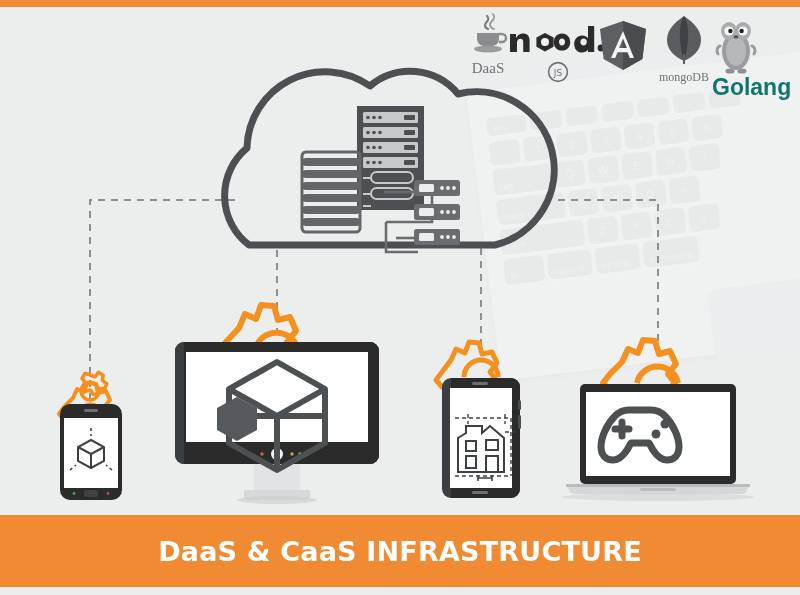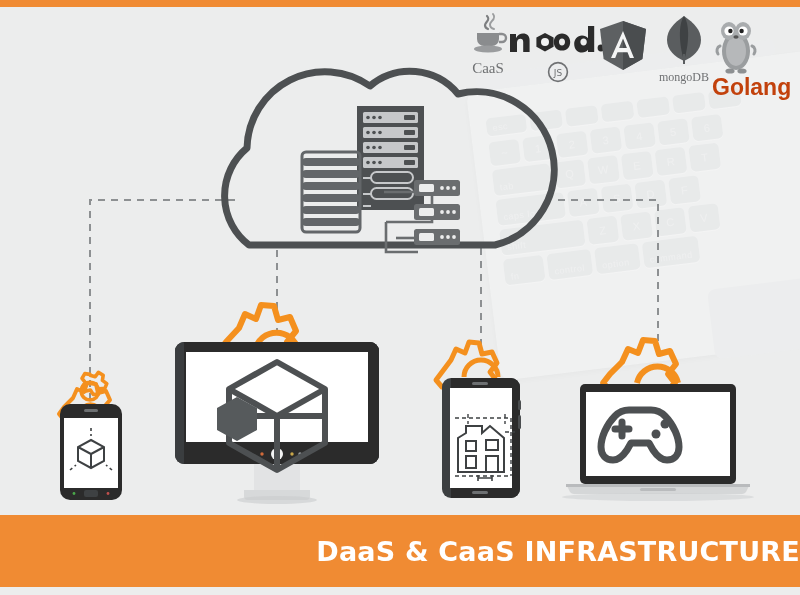--- a/index.html
+++ b/index.html
@@ -31,28 +31,28 @@
              letter-spacing:-1px;line-height:44px;font-family:"DejaVu Sans", sans-serif;}
   .logo-sub{position:absolute;left:8px;top:54px;font-size:7px;color:#c7c9cb;letter-spacing:3.1px;
             font-family:"Liberation Sans", sans-serif;}
   .logo-mark{position:absolute;left:2px;top:8px;width:58px;height:46px;}
 
   
   .techs{position:absolute;left:440px;top:8px;height:68px;z-index:25;}
   .tech{position:absolute;text-align:center;}
   .tech-cap{font-size:15px;color:#6f7173;font-family:"Liberation Serif", serif;}
   .tech-cap.small{font-size:12px;font-family:"Liberation Serif", serif;color:#6f7173;}
-  .golang-cap{font-size:23px;font-weight:bold;color:#c2410c;font-family:"Liberation Sans", sans-serif;}
+  .golang-cap{font-size:23px;font-weight:bold;color:#0f766e;font-family:"Liberation Sans", sans-serif;}
 
   
   #diagram{position:absolute;left:0;top:0;width:800px;height:520px;z-index:10;}
 
   
   .banner{position:absolute;left:0;top:515px;width:800px;height:72px;background:#f08b33;z-index:30;
-          display:flex;align-items:center;justify-content:flex-end;}
+          display:flex;align-items:center;justify-content:center;}
   .banner-text{color:#ffffff;font-size:27px;font-weight:bold;letter-spacing:.2px;
                font-family:"DejaVu Sans", sans-serif;}
 </style>
 </head>
 <body>
 
 <div id="stage">
 
   <div class="kb-wrap">
     <div class="kb-body"></div>
@@ -161,21 +161,21 @@
   <div class="techs">
 
     <div class="tech" style="left:18px;top:4px;width:60px;">
       <svg width="46" height="44" viewBox="0 0 46 44">
         <path d="M22 4c4 4-2 6-2 9s3 4 3 4" fill="none" stroke="#7d7f81" stroke-width="2.2" stroke-linecap="round"></path>
         <path d="M28 2c4 5-3 7-3 10.5s4 4.5 4 4.5" fill="none" stroke="#9b9d9f" stroke-width="2" stroke-linecap="round"></path>
         <path d="M12 21h22v6a7 7 0 0 1-7 7h-8a7 7 0 0 1-7-7z" fill="#8a8c8e"></path>
         <path d="M34 22h3a4 4 0 0 1 0 8h-3" fill="none" stroke="#8a8c8e" stroke-width="2.4"></path>
         <ellipse cx="23" cy="37" rx="14" ry="3.4" fill="#9a9c9e"></ellipse>
       </svg>
-      <div class="tech-cap">CaaS</div>
+      <div class="tech-cap">DaaS</div>
     </div>
 
     <div class="tech" style="left:64px;top:16px;width:108px;">
       <svg width="104" height="34" viewBox="0 0 104 34">
         <path d="M4 10h6v4c1.6-3 4.4-4.4 7-4.4 4.2 0 6.6 2.6 6.6 6.8V28h-6.4V18c0-2-1-3.2-2.8-3.2-2 0-3.4 1.4-3.4 3.8V28H4z" fill="#2b2b2b"></path>
         <path d="M39 9l8.6 4.6v9.2L39 27.4 30.4 22.8v-9.2z" fill="#2b2b2b"></path>
         <circle cx="39" cy="18" r="4" fill="#f2f3f3"></circle>
         <path d="M56 9.4c5 0 8.2 3.6 8.2 8.6S61 26.6 56 26.6 47.8 23 47.8 18s3.2-8.6 8.2-8.6zm0 5.2c-1.9 0-3 1.4-3 3.4s1.1 3.4 3 3.4 3-1.4 3-3.4-1.1-3.4-3-3.4z" fill="#2b2b2b"></path>
         <path d="M82 2h6.2v26H82v-2.2c-1.4 1.8-3.4 2.8-6 2.8-4.6 0-7.8-3.6-7.8-8.6s3.2-8.6 7.8-8.6c2.6 0 4.6 1 6 2.8zm-4.4 12.6c-1.9 0-3.2 1.4-3.2 3.4s1.3 3.4 3.2 3.4 3.2-1.4 3.2-3.4-1.3-3.4-3.2-3.4z" fill="#2b2b2b"></path>
         <circle cx="95" cy="24" r="3.4" fill="#2b2b2b"></circle>

